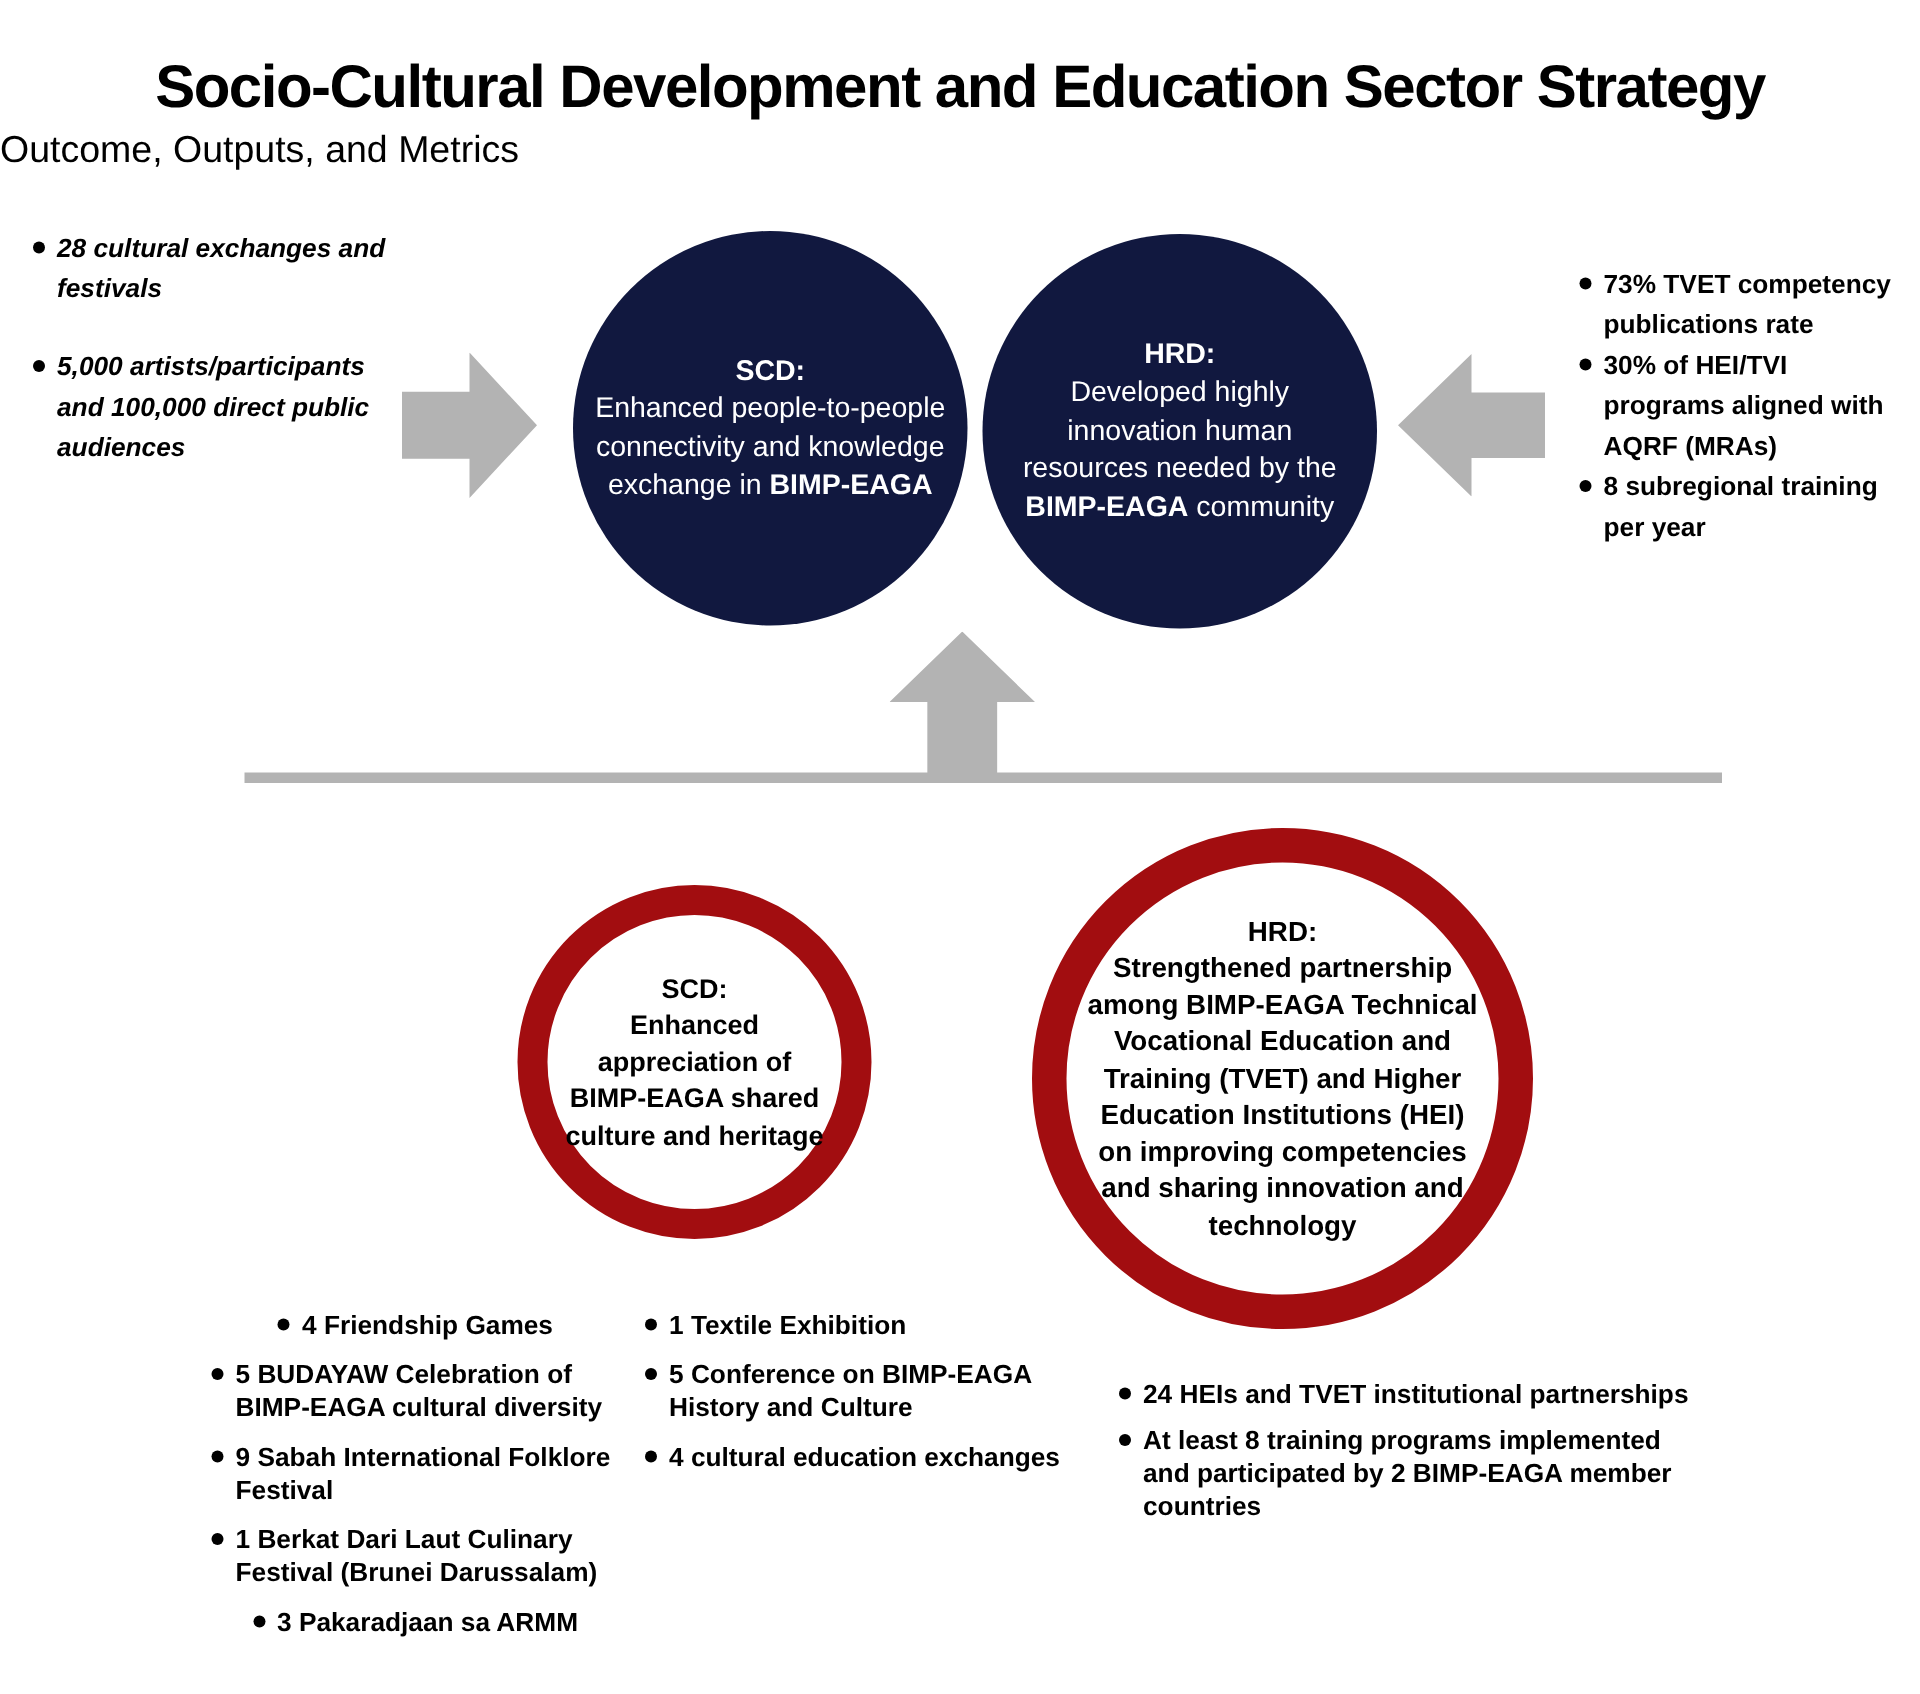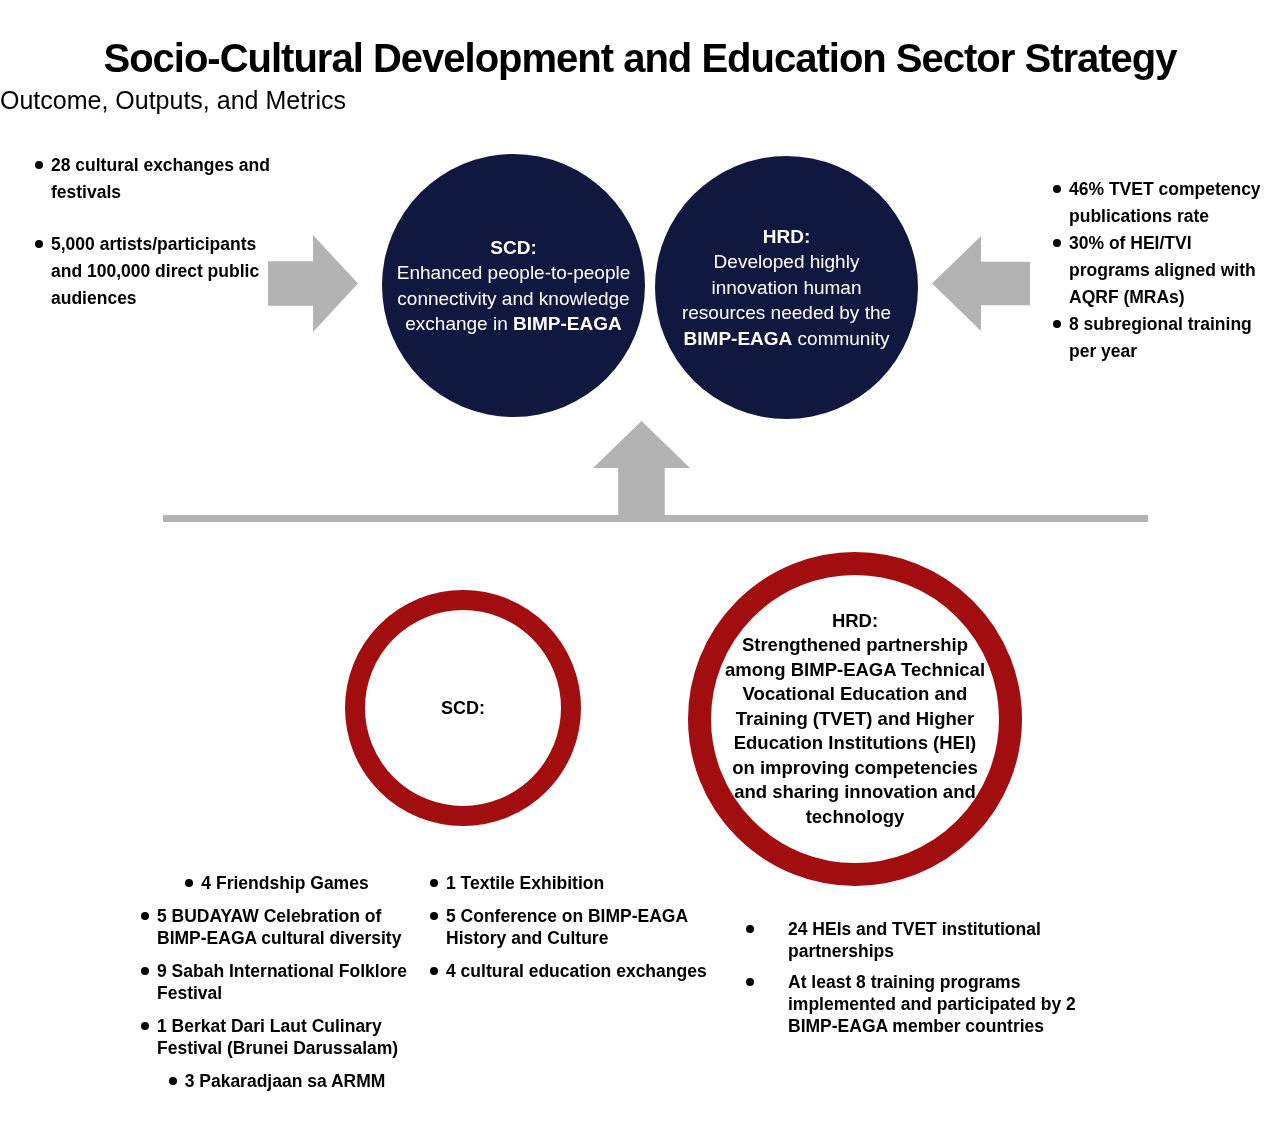--- a/index.html
+++ b/index.html
@@ -16,30 +16,30 @@
     position:absolute;top:85px;left:0;width:100%;
     font-size:25px;font-weight:400;line-height:1.2;
   }
   
   .blist{position:absolute;}
   .li{display:flex;align-items:flex-start;}
   .dot{flex:none;width:8px;height:8px;border-radius:50%;background:#000;margin:9px 8px 0 0;}
   .metrics{font-size:17.5px;font-weight:700;line-height:27px;}
   .outlist{font-size:17.5px;font-weight:700;line-height:22px;}
   .outlist .dot{margin-top:7px;}
-  .list-left{left:35px;top:152px;width:235px;}
+  .list-left{left:22px;top:152px;width:235px;font-style:italic;}
   .list-left .li{margin-bottom:25px;}
   .list-right{left:1053px;top:176px;width:222px;}
   .list-right .li{margin-bottom:0;}
   .col1{left:141px;top:872px;width:272px;}
   .col1 .li{margin-bottom:11px;justify-content:center;}
   .col2{left:430px;top:872px;width:290px;}
   .col2 .li{margin-bottom:11px;}
   .col3{left:746px;top:918px;width:380px;}
-  .col3 .li{margin-bottom:9px;gap:26px;}
+  .col3 .li{margin-bottom:9px;}
   
   .circle{position:absolute;border-radius:50%;display:flex;align-items:center;
     justify-content:center;text-align:center;box-sizing:border-box;}
   .navy{background:#11183f;color:#ffffff;font-weight:400;}
   .navy .c-label{font-weight:700;}
   .navy b{font-weight:700;}
   .scd-outcome{left:382px;top:154px;width:263px;height:263px;font-size:19px;line-height:25.5px;padding:0 14px;}
   .hrd-outcome{left:655px;top:156px;width:263px;height:263px;font-size:19px;line-height:25.5px;padding:0 20px;}
   .redring{background:#ffffff;color:#000;font-weight:700;}
   .scd-output{left:345px;top:590px;width:236px;height:236px;border:20px solid #a20d10;
@@ -89,38 +89,39 @@
   <div class="circle navy hrd-outcome">
     <div>
       <span class="c-label">HRD:</span>
       <span><span>Developed highly innovation human resources needed by the </span><b>BIMP-EAGA</b><span> community</span></span>
     </div>
   </div>
 
   <div class="blist metrics list-right">
     <div class="li">
       <span class="dot"></span>
-      <span><b>46%</b><span> TVET competency publications rate</span></span>
+      <span><b>73%</b><span> TVET competency publications rate</span></span>
     </div>
     <div class="li">
       <span class="dot"></span>
       <span><b>30%</b><span> of HEI/TVI programs aligned with AQRF (MRAs)</span></span>
     </div>
     <div class="li">
       <span class="dot"></span>
       <span><b></b><span>8 subregional training per year</span></span>
     </div>
   </div>
 
   <div class="arrow arrow-up"></div>
   <div class="hline"></div>
 
   <div class="circle redring scd-output">
     <div>
       <span class="c-label">SCD:</span>
+      <span>Enhanced appreciation of BIMP-EAGA shared culture and heritage</span>
     </div>
   </div>
 
   <div class="circle redring hrd-output">
     <div>
       <span class="c-label">HRD:</span>
       <span>Strengthened partnership among BIMP-EAGA Technical Vocational Education and Training (TVET) and Higher Education Institutions (HEI) on improving competencies and sharing innovation and technology</span>
     </div>
   </div>
 

